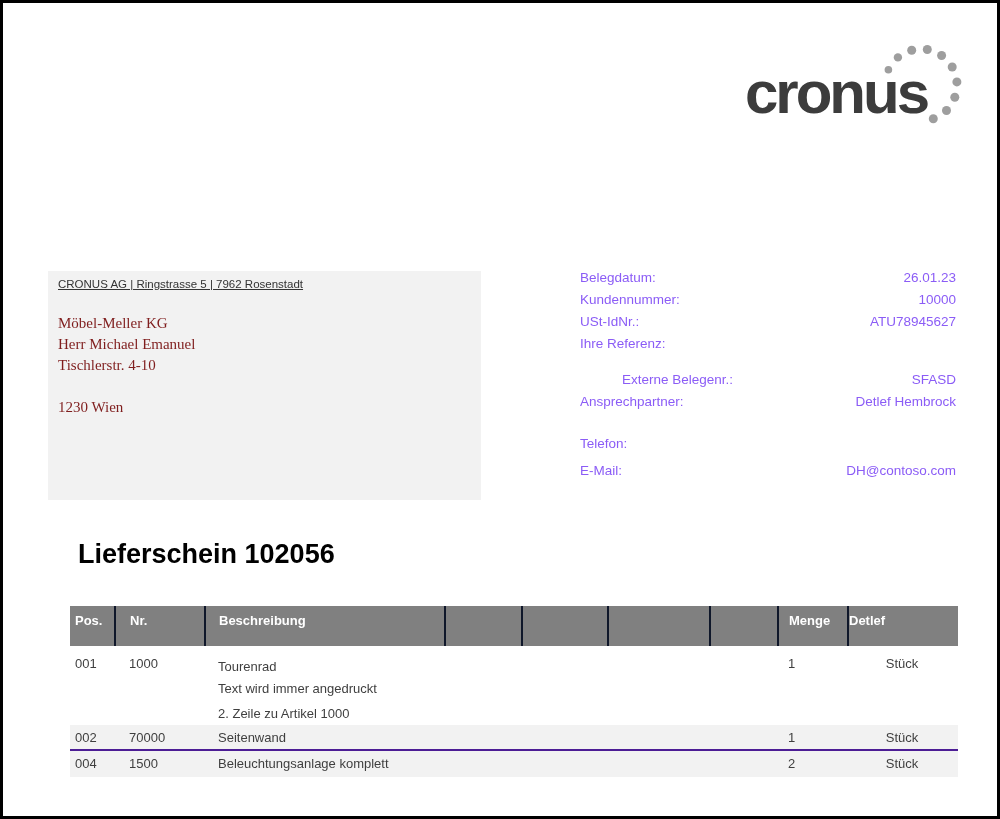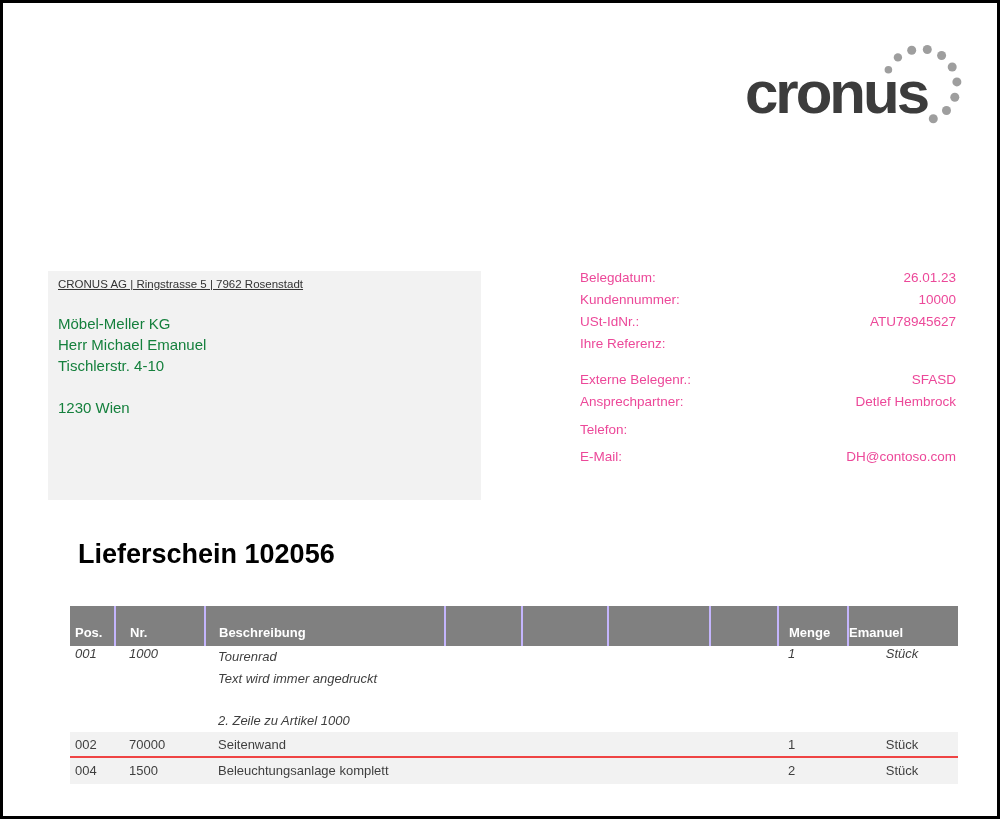--- a/index.html
+++ b/index.html
@@ -14,55 +14,55 @@
   .logo { position:absolute; left:740px; top:30px; }
   .logo text {
     font-family:"Liberation Sans","DejaVu Sans",sans-serif;
     font-weight:bold; font-size:60px; letter-spacing:-3px; fill:#3c3c3c;
   }
   .logo circle { fill:#9e9e9e; }
 
   
   .address-block { position:absolute; left:45px; top:268px; width:433px; height:229px; background:#f2f2f2; }
   .sender-line { position:absolute; left:10px; top:7px; font-size:11.5px; color:#333; text-decoration:underline; white-space:nowrap; }
-  .recipient { position:absolute; left:10px; top:42px; font-size:15px; line-height:21px; color:#15803d; }
+  .recipient { position:absolute; left:10px; top:42px; font-size:15px; line-height:21px; color:#7f1d1d;font-family:Liberation Serif, serif; }
   .recipient .city { margin-top:21px; }
 
   
-  .info-block { position:absolute; left:577px; top:266px; width:376px; font-size:13.5px; color:#ec4899; }
+  .info-block { position:absolute; left:577px; top:266px; width:376px; font-size:13.5px; color:#8b5cf6; }
   .info-row { display:flex; justify-content:space-between; height:22px; line-height:17px; }
-  .info-row.gap-lg { margin-top:14px; }
-  .info-row.gap-md { margin-top:6px; }
+  .info-row.gap-lg { margin-top:14px;margin-left:42px; }
+  .info-row.gap-md { margin-top:20px; }
   .info-row.gap-sm { margin-top:5px; }
   .info-row .val { text-align:right; }
 
   
   .doc-title { position:absolute; left:75px; top:536px; font-size:27px; font-weight:bold; color:#000; white-space:nowrap; }
 
   
   .items { position:absolute; left:67px; top:603px; width:888px; border-collapse:collapse; table-layout:fixed; font-size:13px; }
   .items th, .items td { overflow:hidden; white-space:nowrap; }
   .items thead th {
     background:#808080; color:#fff; font-weight:bold; text-align:left;
-    height:40px; vertical-align:top; padding-top:19px;
+    height:40px; vertical-align:top; padding-top:7px;
   }
-  .items thead th + th { border-left:2px solid #c4b5fd;margin-left:28px; }
+  .items thead th + th { border-left:2px solid #0f172a;margin-left:28px; }
   .items td { vertical-align:top; color:#3f3f3f; }
   .c-pos  { padding-left:5px; }
   .c-nr   { padding-left:14px; }
   .c-desc { padding-left:13px; }
   .c-menge{ padding-left:10px; }
   .c-einh { padding-right:2px; text-align:center; }
-  tr.row-multi td { padding-top:0; height:79px;font-style:italic; }
+  tr.row-multi td { padding-top:10px; height:79px; }
   tr.row-multi .desc-line { line-height:22px; }
-  tr.row-multi .desc-line.extra-gap { margin-top:20px; }
+  tr.row-multi .desc-line.extra-gap { margin-top:3px; }
   tr.row-single td { height:25px; padding-top:5px; line-height:15px; }
   tr.stripe td { background:#f2f2f2; }
   tr.gap3 td { border-top:3px solid #fff; height:28px; }
-  tr.gap2 td { border-top:2px solid #ef4444; height:27px; }
+  tr.gap2 td { border-top:2px solid #4c1d95; height:27px; }
 </style>
 </head>
 <body>
 
 <div class="page">
 
   <svg class="logo" width="230" height="100" viewBox="0 0 230 100">
     <text x="2" y="80">cronus</text>
     <g>
       <circle cx="145.4" cy="36.8" r="3.8"></circle>
@@ -140,21 +140,21 @@
     <thead>
       <tr>
         <th class="c-pos">Pos.</th>
         <th class="c-nr">Nr.</th>
         <th class="c-desc">Beschreibung</th>
         <th></th>
         <th></th>
         <th></th>
         <th></th>
         <th class="c-menge">Menge</th>
-        <th class="c-einh">Emanuel</th>
+        <th class="c-einh">Detlef</th>
       </tr>
     </thead>
     <tbody>
       <tr class="row-multi">
         <td class="c-pos">001</td>
         <td class="c-nr">1000</td>
         <td class="c-desc">
           <div class="desc-line">Tourenrad</div>
           <div class="desc-line">Text wird immer angedruckt</div>
           <div class="desc-line extra-gap">2. Zeile zu Artikel 1000</div>

